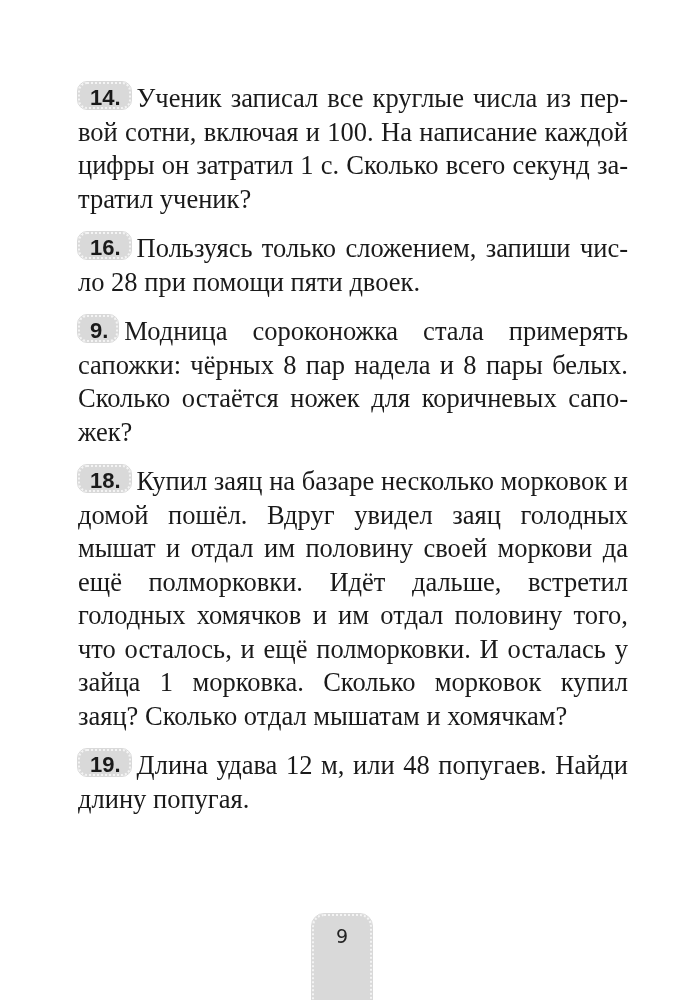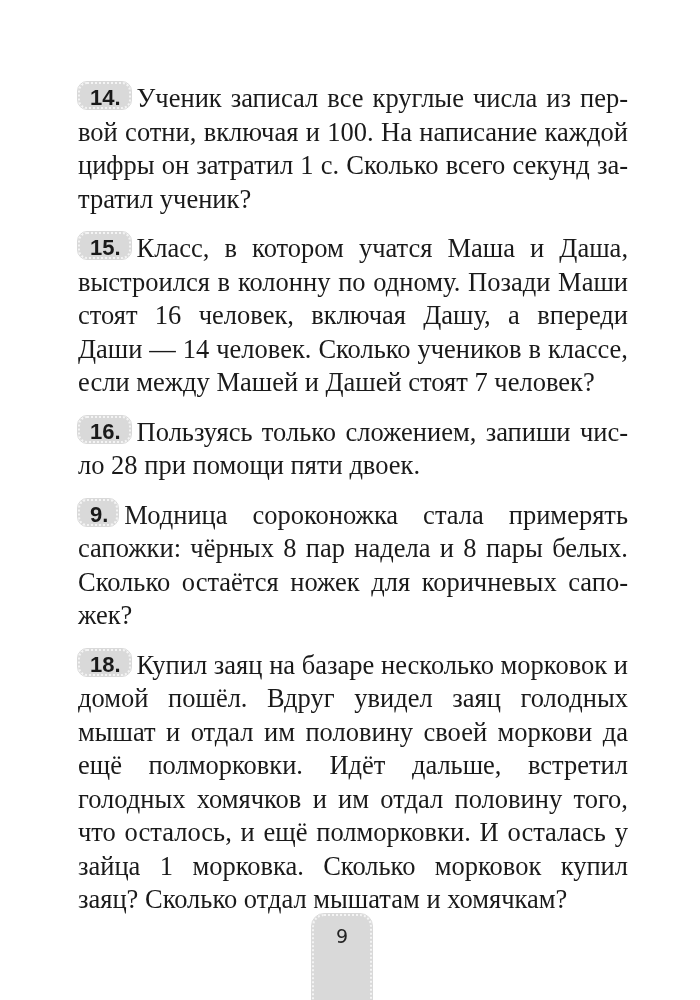--- a/index.html
+++ b/index.html
@@ -29,26 +29,26 @@
   }
 </style>
 </head>
 <body>
 
 <div class="page">
   <div class="problem">
     <p class="ptext"><span class="badge">14.</span><span>Ученик записал все круглые числа из пер­вой сотни, включая и 100. На написание каждой цифры он затратил 1 с. Сколько всего секунд за­тратил ученик?</span></p>
   </div>
   <div class="problem">
-    <p class="ptext"><span class="badge">15.</span><span>Класс, в котором учатся Маша и Даша, выстроился в колонну по одному. Позади Маши стоят 16 человек, включая Дашу, а впереди Даши — 14 человек. Сколько учеников в классе, если между Машей и Дашей стоят 7 человек?</span></p>
-  </div>
-  <div class="problem">
     <p class="ptext"><span class="badge">16.</span><span>Пользуясь только сложением, запиши чис­ло 28 при помощи пяти двоек.</span></p>
   </div>
   <div class="problem">
     <p class="ptext"><span class="badge">9.</span><span>Модница сороконожка стала примерять сапожки: чёрных 8 пар надела и 8 пары белых. Сколько остаётся ножек для коричневых сапо­жек?</span></p>
   </div>
   <div class="problem">
     <p class="ptext"><span class="badge">18.</span><span>Купил заяц на базаре несколько морко­вок и домой пошёл. Вдруг увидел заяц голод­ных мышат и отдал им половину своей морко­ви да ещё полморковки. Идёт дальше, встретил голодных хомячков и им отдал половину того, что осталось, и ещё полморковки. И осталась у зайца 1 морковка. Сколько морковок купил заяц? Сколько отдал мышатам и хомячкам?</span></p>
   </div>
+  <div class="problem">
+    <p class="ptext"><span class="badge">19.</span><span>Длина удава 12 м, или 48 попугаев. Найди длину попугая.</span></p>
+  </div>
 </div>
 
 <div class="pagenum"><span>9</span></div>
 
 </body></html>

